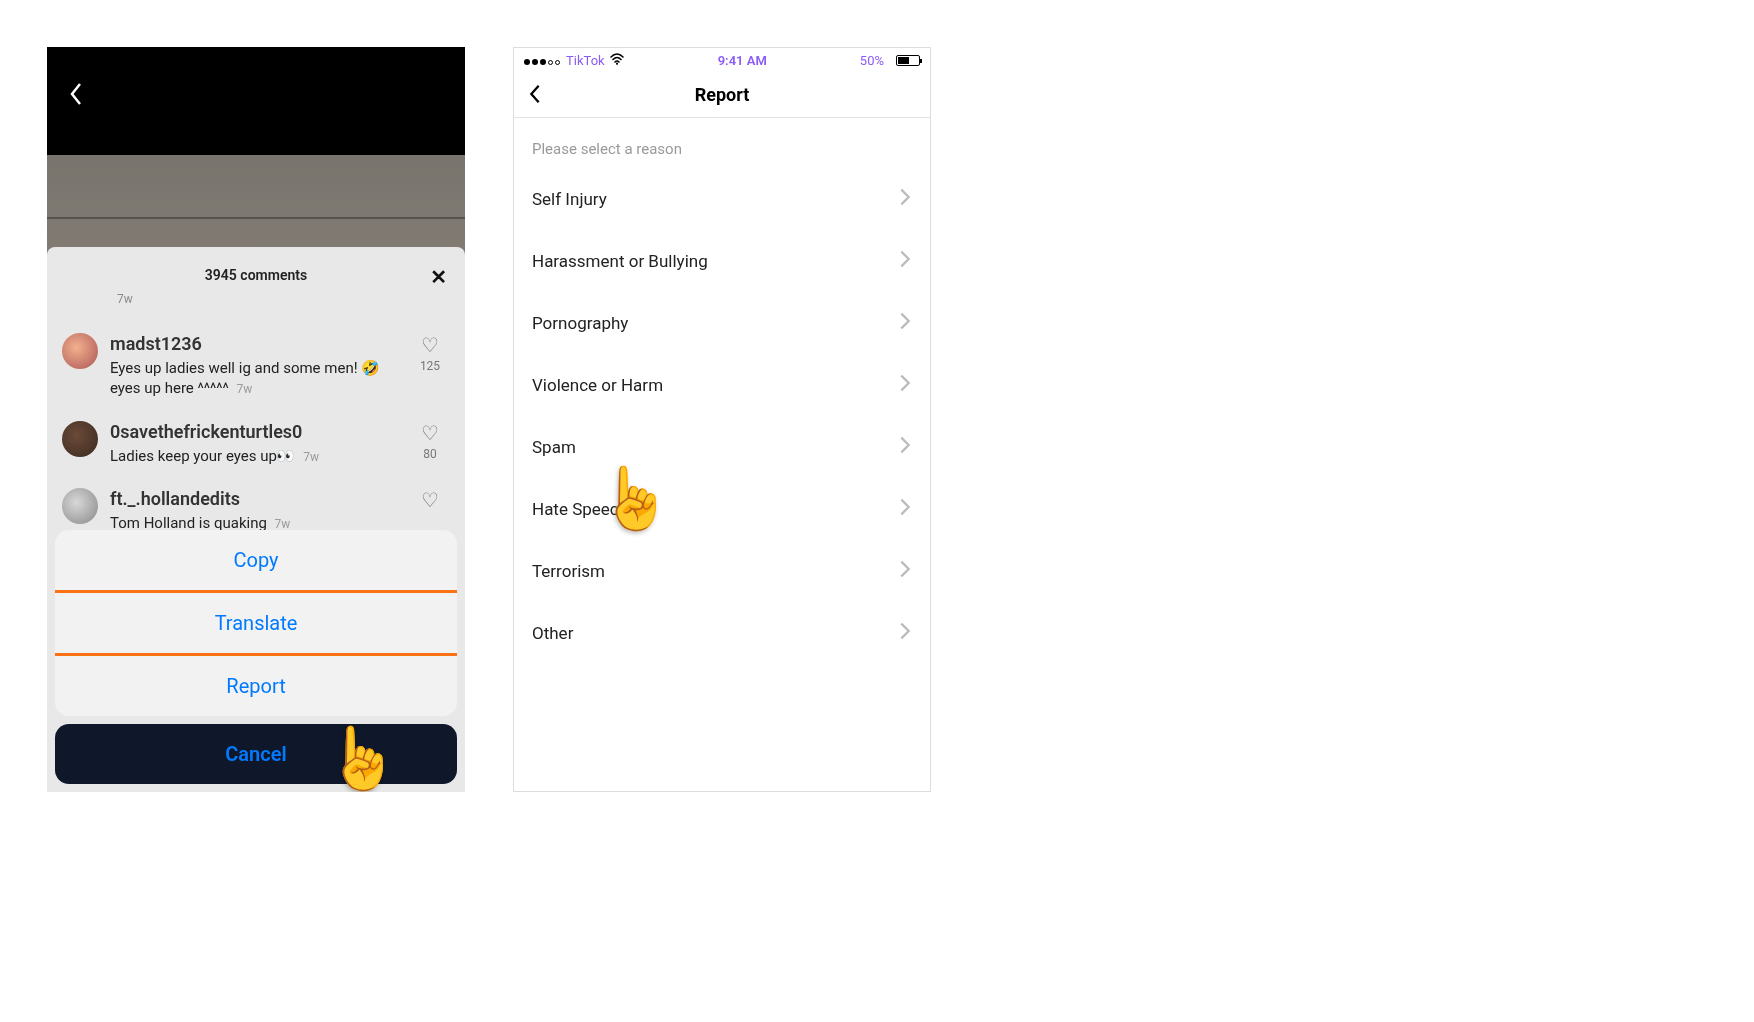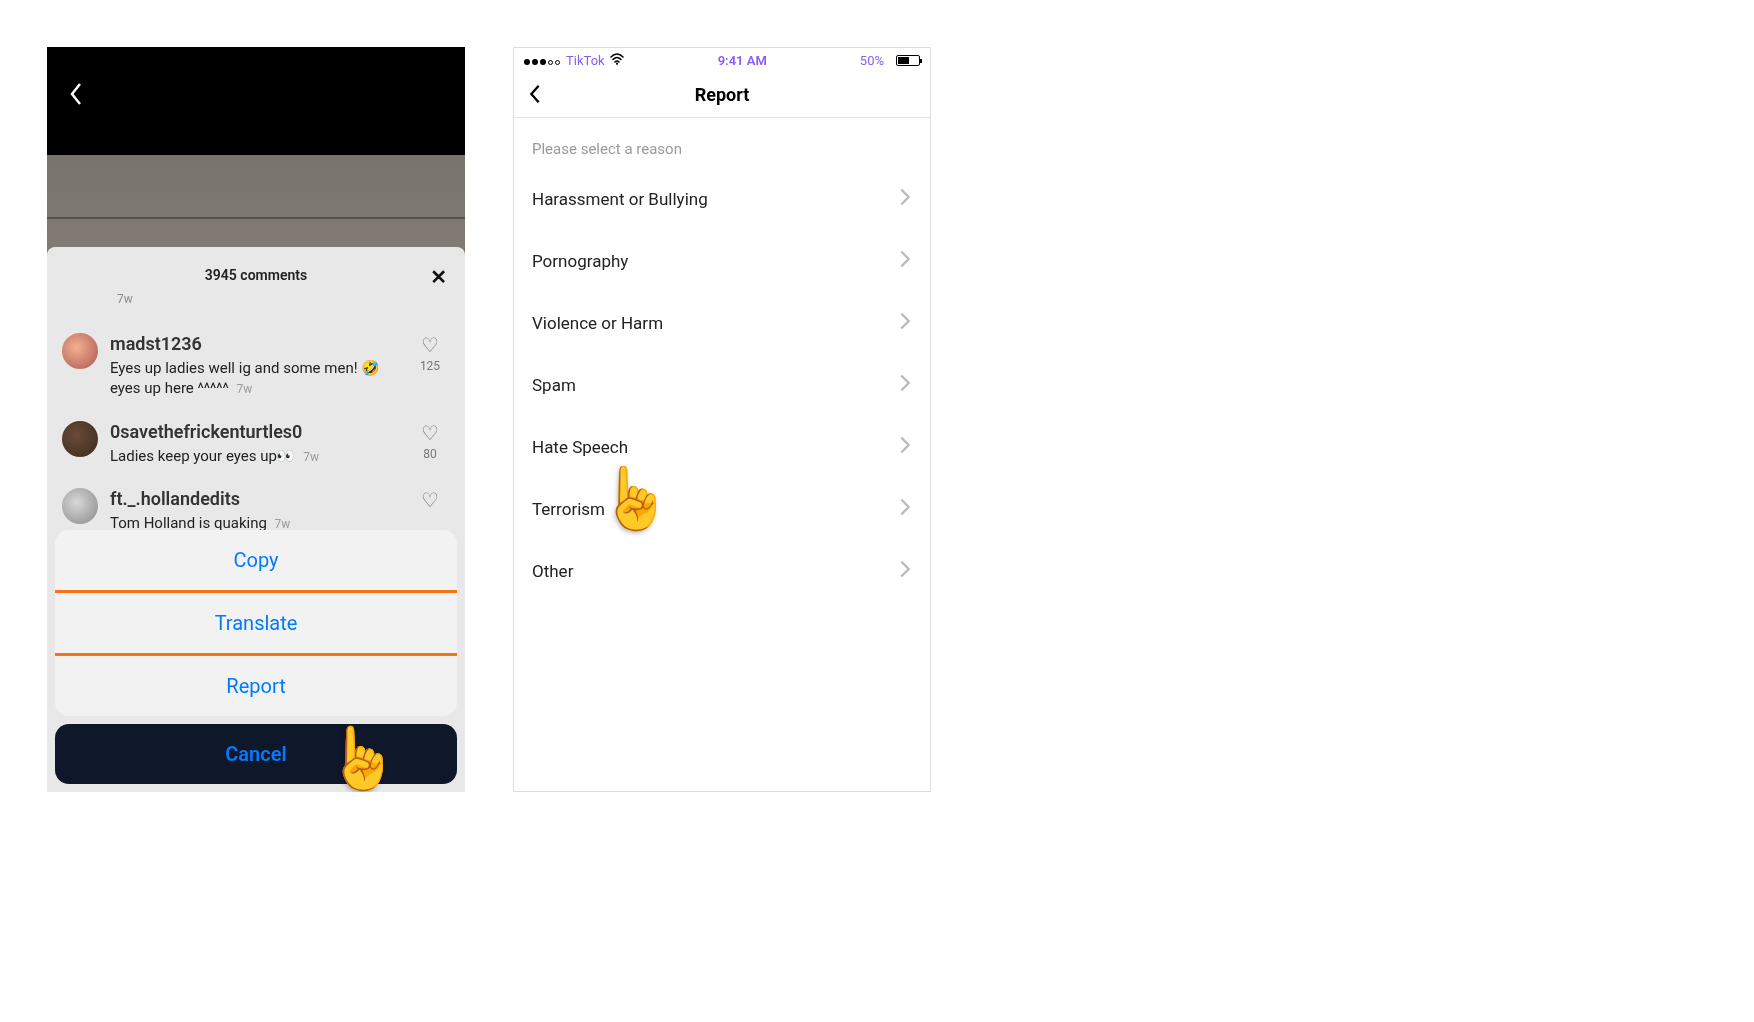--- a/index.html
+++ b/index.html
@@ -232,20 +232,26 @@
       <svg class="chev-back" viewBox="0 0 14 24">
           <polyline points="11,3 3,12 11,21"></polyline>
         </svg>
     </span>
     <span class="p2-title">Report</span>
   </div>
   <div class="p2-prompt">Please select a reason</div>
 
   <div id="reasons-container">
       <div class="p2-row">
+        <span>Self Injury</span>
+        <span class="p2-chevron"><svg class="chev" viewBox="0 0 14 24">
+            <polyline points="3,4 11,12 3,20"></polyline>
+          </svg></span>
+      </div>
+      <div class="p2-row">
         <span>Harassment or Bullying</span>
         <span class="p2-chevron"><svg class="chev" viewBox="0 0 14 24">
             <polyline points="3,4 11,12 3,20"></polyline>
           </svg></span>
       </div>
       <div class="p2-row">
         <span>Pornography</span>
         <span class="p2-chevron"><svg class="chev" viewBox="0 0 14 24">
             <polyline points="3,4 11,12 3,20"></polyline>
           </svg></span>

